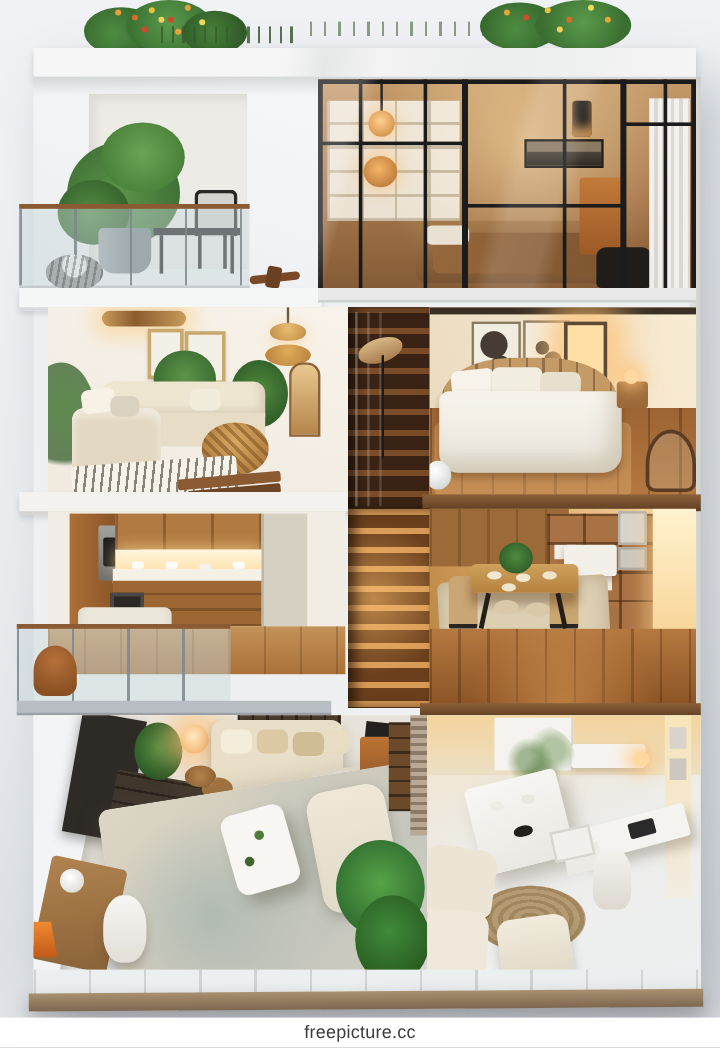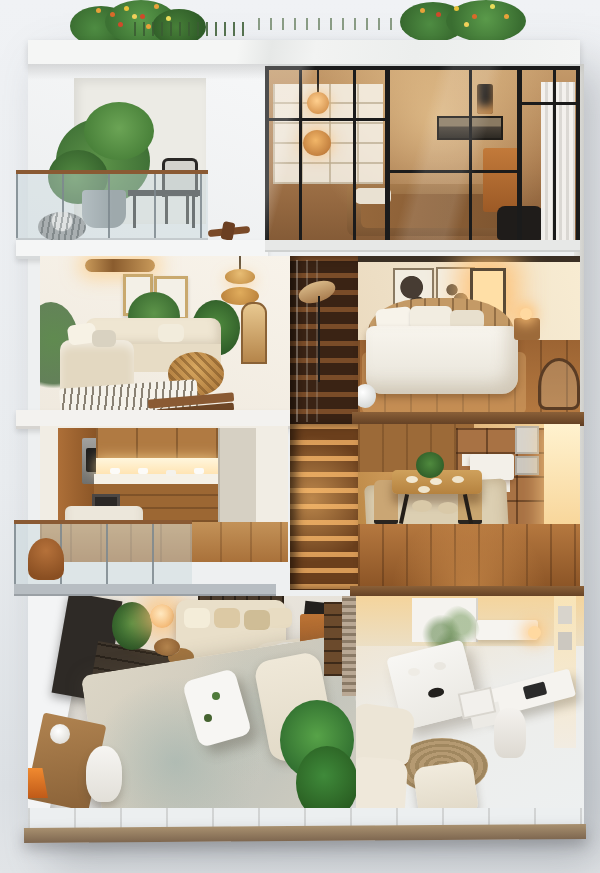--- a/index.html
+++ b/index.html
@@ -218,14 +218,17 @@
       <div class="a" style="left:40px;top:142px;width:92px;height:56px;background:repeating-radial-gradient(ellipse at 50% 50%,#b59a72 0 5px,#a0875f 5px 9px);border-radius:50%;"></div>
       <div class="a" style="left:-6px;top:110px;width:62px;height:58px;background:#ece5d6;border-radius:14px;transform:rotate(8deg);border-bottom:4px solid #8a6a42;"></div>
       <div class="a" style="left:-8px;top:162px;width:58px;height:62px;background:#efe8da;border-radius:14px;transform:rotate(4deg);border-bottom:4px solid #8a6a42;"></div>
       <div class="a" style="left:60px;top:168px;width:60px;height:54px;background:linear-gradient(180deg,#f1ebdd,#e0d8c6);border-radius:12px;transform:rotate(-8deg);box-shadow:0 6px 8px rgba(90,75,55,.3);"></div>
     </div>
     <div class="a" style="left:0;top:212px;width:556px;height:22px;background:repeating-linear-gradient(90deg,rgba(160,160,158,.35) 0 2px,transparent 2px 46px),#eceff0;"></div>
   </div>
 
   <div class="a" style="left:24px;top:826px;width:562px;height:15px;background:linear-gradient(180deg,#a8906f,#7e6750);transform:rotate(-.4deg);box-shadow:0 6px 14px rgba(90,90,95,.4);"></div>
 
+  <div class="a watermark" style="left:0;top:848px;width:600px;height:25px;">
+    <span>freepicture.cc</span>
+  </div>
 
 </div>
 
 </body></html>

